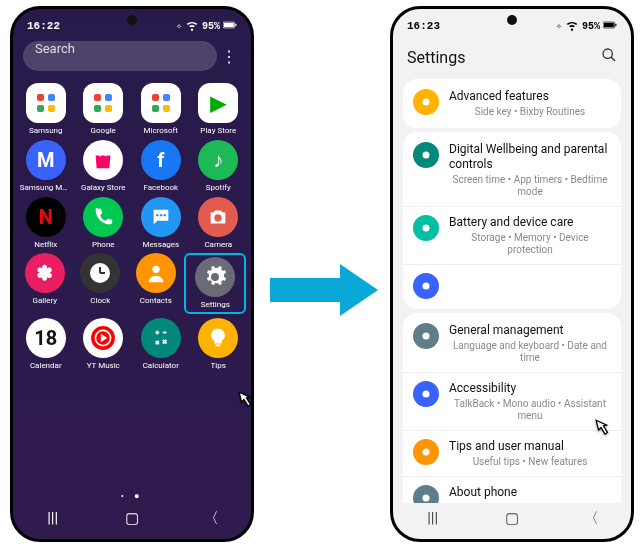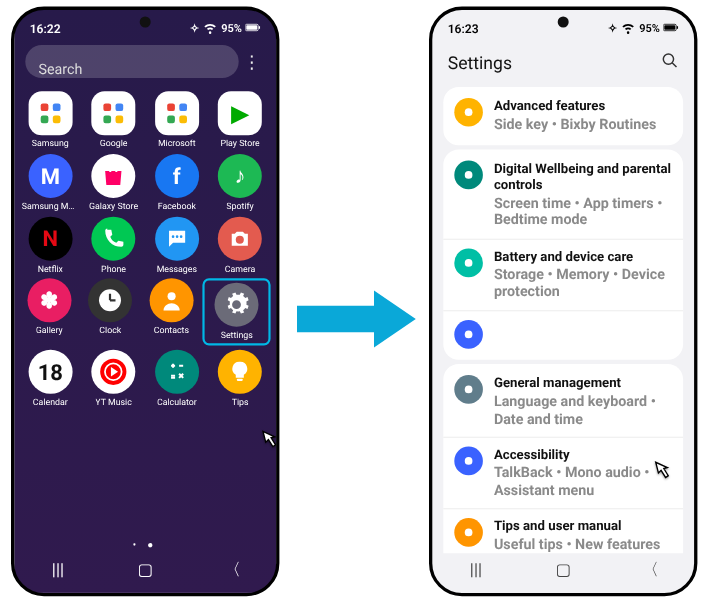--- a/index.html
+++ b/index.html
@@ -2,27 +2,27 @@
 <html><head>
 <meta charset="utf-8">
 <style>
   html,body{margin:0;padding:0;background:#fff;font-family:-apple-system,BlinkMacSystemFont,"Segoe UI",Roboto,Arial,sans-serif;}
   .stage{position:relative;width:640px;height:551px;background:#fff;overflow:hidden;}
   .phone{position:absolute;top:6px;width:244px;height:536px;border-radius:30px;border:3px solid #000;box-sizing:border-box;overflow:hidden;}
   .phone-left{left:10px;background:linear-gradient(180deg,#271a4a 0%,#301a4e 100%);}
   .phone-right{left:390px;background:#f2f2f5;}
   .notch{position:absolute;top:6px;left:50%;transform:translateX(-50%);width:10px;height:10px;background:#111;border-radius:50%;}
   
-  .statusbar{position:absolute;top:6px;left:0;right:0;height:22px;display:flex;justify-content:space-between;align-items:center;padding:0 14px;font-size:11px;font-weight:600;}
+  .statusbar{position:absolute;top:6px;left:0;right:0;height:22px;display:flex;justify-content:space-between;align-items:center;padding:0 14px;font-size:11px;font-weight:600;font-family:Liberation Mono, monospace;}
   .phone-left .statusbar{color:#fff;}
   .phone-right .statusbar{color:#000;}
   .status-icons{display:flex;align-items:center;gap:3px;font-size:10px;}
   
   .search-row{position:absolute;top:30px;left:10px;right:10px;height:34px;display:flex;align-items:center;}
-  .search-pill{flex:1;height:30px;border-radius:16px;background:rgba(255,255,255,0.18);display:flex;align-items:flex-end;padding:0 12px;color:#ddd;font-size:13px;}
+  .search-pill{flex:1;height:30px;border-radius:16px;background:rgba(255,255,255,0.18);display:flex;align-items:flex-start;padding:0 12px;color:#ddd;font-size:13px;}
   .more-dots{width:24px;text-align:center;color:#eee;font-size:16px;}
   
   .app-grid{position:absolute;top:70px;left:0;right:0;bottom:52px;padding:0 4px;}
   .app-row{display:flex;justify-content:space-around;margin-top:4px;}
   .app{width:54px;display:flex;flex-direction:column;align-items:center;}
   .app-icon{width:40px;height:40px;border-radius:12px;display:flex;align-items:center;justify-content:center;font-size:20px;color:#fff;font-weight:bold;}
   .app-icon.round{border-radius:50%;}
   .app-label{color:#fff;font-size:8px;margin-top:4px;text-align:center;line-height:1.1;max-width:52px;overflow:hidden;white-space:nowrap;text-overflow:ellipsis;}
   .highlight-box{border:2px solid #00b8e6;border-radius:6px;padding:2px;}
   
@@ -32,27 +32,27 @@
   .navbtn{width:30px;text-align:center;}
   .dots-indicator{position:absolute;bottom:38px;left:0;right:0;text-align:center;color:#fff;font-size:9px;letter-spacing:4px;}
   
   .arrow{position:absolute;top:260px;left:270px;width:110px;height:60px;}
   
   .settings-header{position:absolute;top:30px;left:0;right:0;height:36px;display:flex;align-items:center;justify-content:space-between;padding:0 14px;color:#111;}
   .settings-title{font-size:16px;font-weight:400;}
   .search-icon-r{font-size:16px;}
   
   .settings-list{position:absolute;top:66px;left:0;right:0;bottom:36px;overflow:hidden;}
-  .card{background:#fff;border-radius:14px;margin:4px 10px;padding:2px 0;font-weight:bold;}
+  .card{background:#fff;border-radius:14px;margin:4px 10px;padding:2px 0;}
   .row{display:flex;align-items:flex-start;padding:8px 10px;position:relative;}
   .row + .row{border-top:1px solid #eee;}
   .row-icon{width:26px;height:26px;border-radius:50%;display:flex;align-items:center;justify-content:center;flex:none;margin-right:10px;font-size:13px;color:#fff;}
   .row-text{flex:1;min-width:0;}
   .row-title{font-size:12px;color:#111;line-height:1.25;}
-  .row-sub{font-size:13px;color:#8a8a8a;margin-top:2px;line-height:1.2;}
+  .row-sub{font-size:10px;color:#8a8a8a;margin-top:2px;line-height:1.2;text-align:center;}
   .row.highlight{outline:2px solid #00b8e6;outline-offset:-2px;border-radius:4px;}
   
   .cursor{position:absolute;width:26px;height:26px;pointer-events:none;}
   .cursor svg{filter:drop-shadow(0 1px 1px rgba(0,0,0,.4));}
   
   .svg16{width:14px;height:14px;}
 </style>
 </head>
 <body>
 <div class="stage">

